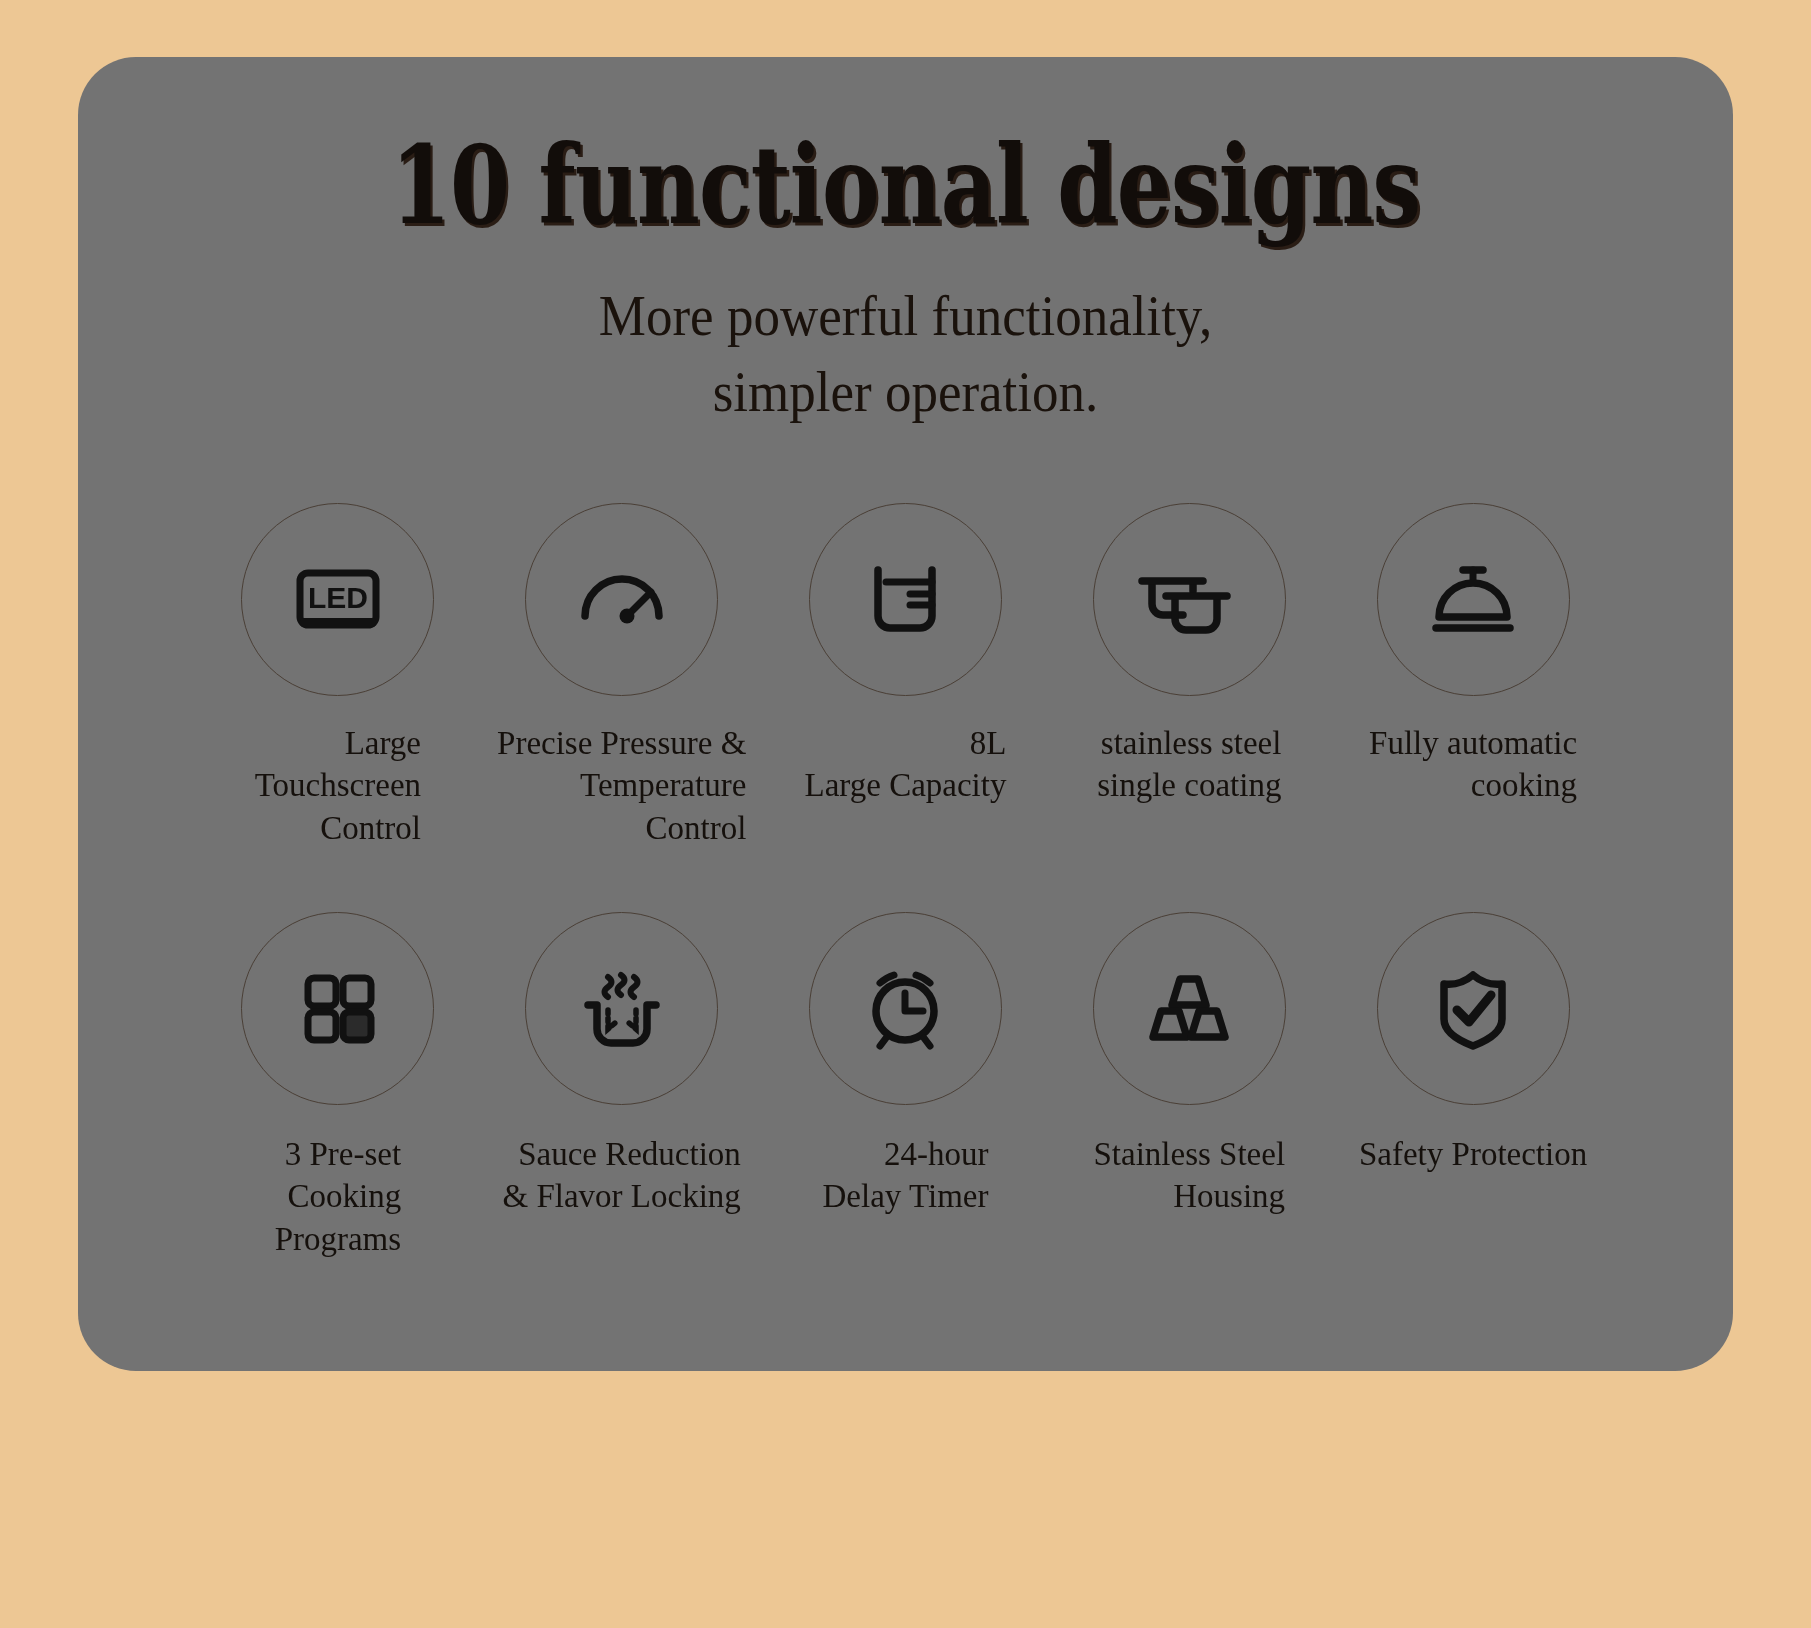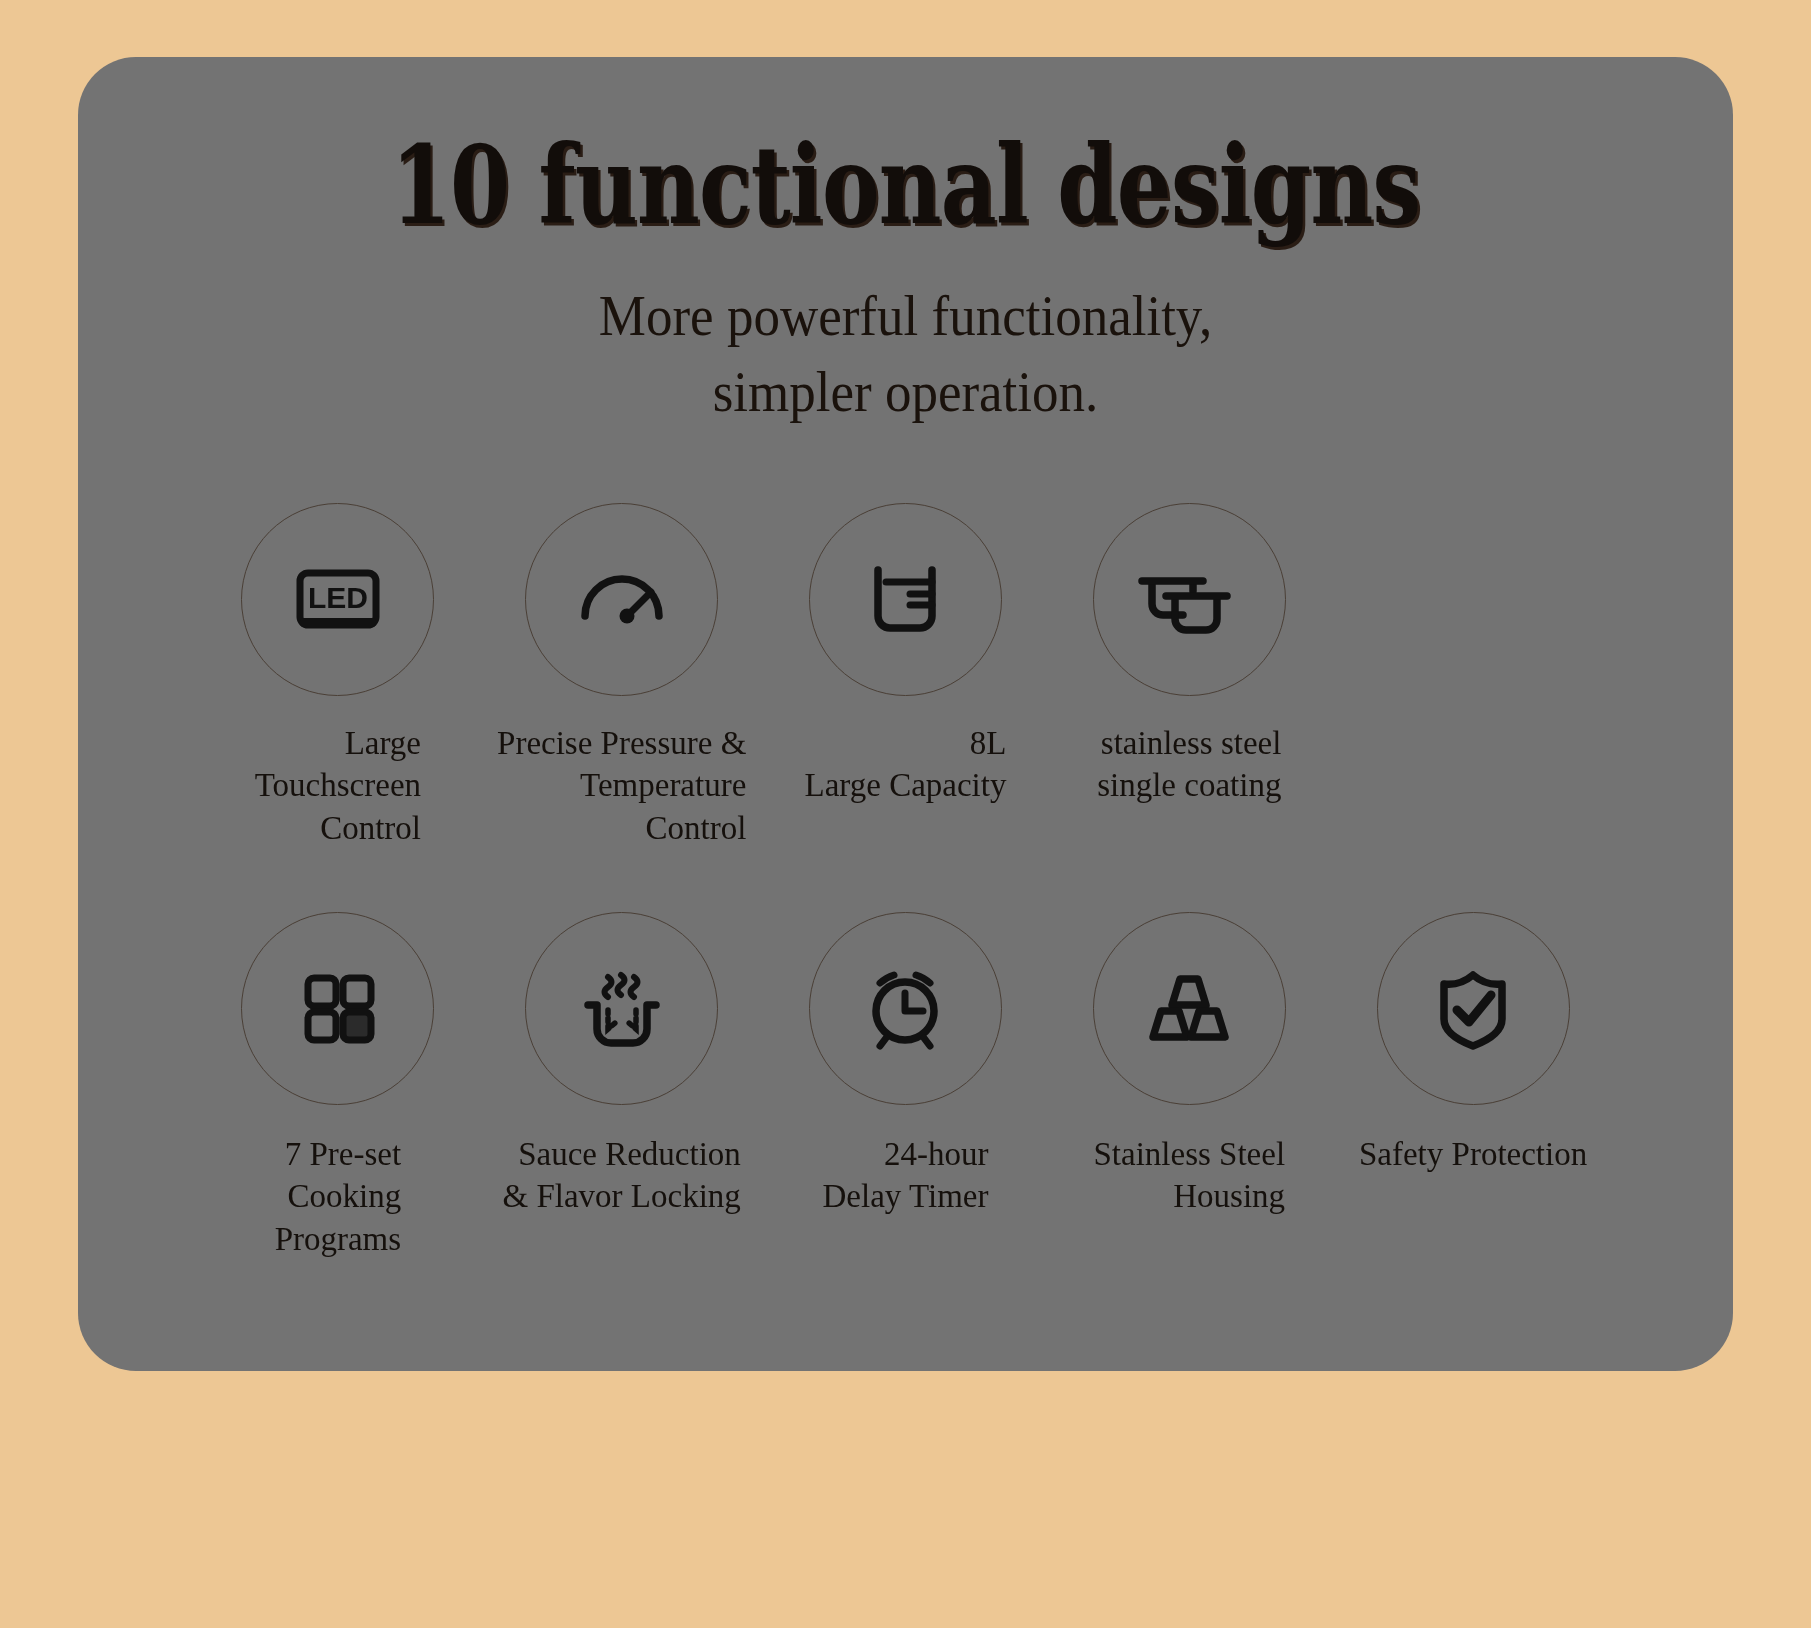--- a/index.html
+++ b/index.html
@@ -152,34 +152,46 @@
           <path d="M63 38 L63 47" fill="none" stroke="#111" stroke-width="7.5" stroke-linecap="round"></path>
           <line x1="12" y1="37" x2="73" y2="37" stroke="#111" stroke-width="7.5" stroke-linecap="round"></line>
           <path d="M45 53 L45 75 a11 11 0 0 0 11 11 L76 86 a11 11 0 0 0 11 -11 L87 53" fill="none" stroke="#111" stroke-width="7.5" stroke-linecap="round"></path>
           <line x1="36" y1="52" x2="97" y2="52" stroke="#111" stroke-width="7.5" stroke-linecap="round"></line>
         </svg>
       </div>
       <div class="caption">stainless steel
 single coating</div>
     </div>
 
+    <div class="cell">
+      <div class="circle">
+        <svg width="110" height="110" viewBox="0 0 110 110">
+          <line x1="45" y1="26" x2="65" y2="26" stroke="#111" stroke-width="7.5" stroke-linecap="round"></line>
+          <line x1="55" y1="26" x2="55" y2="37" stroke="#111" stroke-width="7" stroke-linecap="round"></line>
+          <path d="M21 73 A34 34 0 0 1 89 73 Z" fill="none" stroke="#111" stroke-width="7.5" stroke-linejoin="round"></path>
+          <line x1="18" y1="84" x2="92" y2="84" stroke="#111" stroke-width="7.5" stroke-linecap="round"></line>
+        </svg>
+      </div>
+      <div class="caption">Fully automatic
+cooking</div>
+    </div>
   </div>
 
   <div class="grid row-2" style="margin-top:62px;">
 
     <div class="cell">
       <div class="circle">
         <svg width="110" height="110" viewBox="0 0 110 110">
           <rect x="25" y="25" width="28" height="28" rx="6" fill="none" stroke="#111" stroke-width="7"></rect>
           <rect x="60" y="25" width="28" height="28" rx="6" fill="none" stroke="#111" stroke-width="7"></rect>
           <rect x="25" y="59" width="28" height="28" rx="6" fill="none" stroke="#111" stroke-width="7"></rect>
           <rect x="60" y="59" width="28" height="28" rx="6" fill="#2b2b2b" stroke="#111" stroke-width="7"></rect>
         </svg>
       </div>
-      <div class="caption">7 Pre-set
+      <div class="caption">3 Pre-set
 Cooking
 Programs</div>
     </div>
 
     <div class="cell">
       <div class="circle">
         <svg width="110" height="110" viewBox="0 0 110 110">
           <path d="M41 24 q7 5 0 10 q-7 5 0 10" fill="none" stroke="#111" stroke-width="6" stroke-linecap="round"></path>
           <path d="M54 22 q7 5 0 10 q-7 5 0 10" fill="none" stroke="#111" stroke-width="6" stroke-linecap="round"></path>
           <path d="M67 24 q7 5 0 10 q-7 5 0 10" fill="none" stroke="#111" stroke-width="6" stroke-linecap="round"></path>

